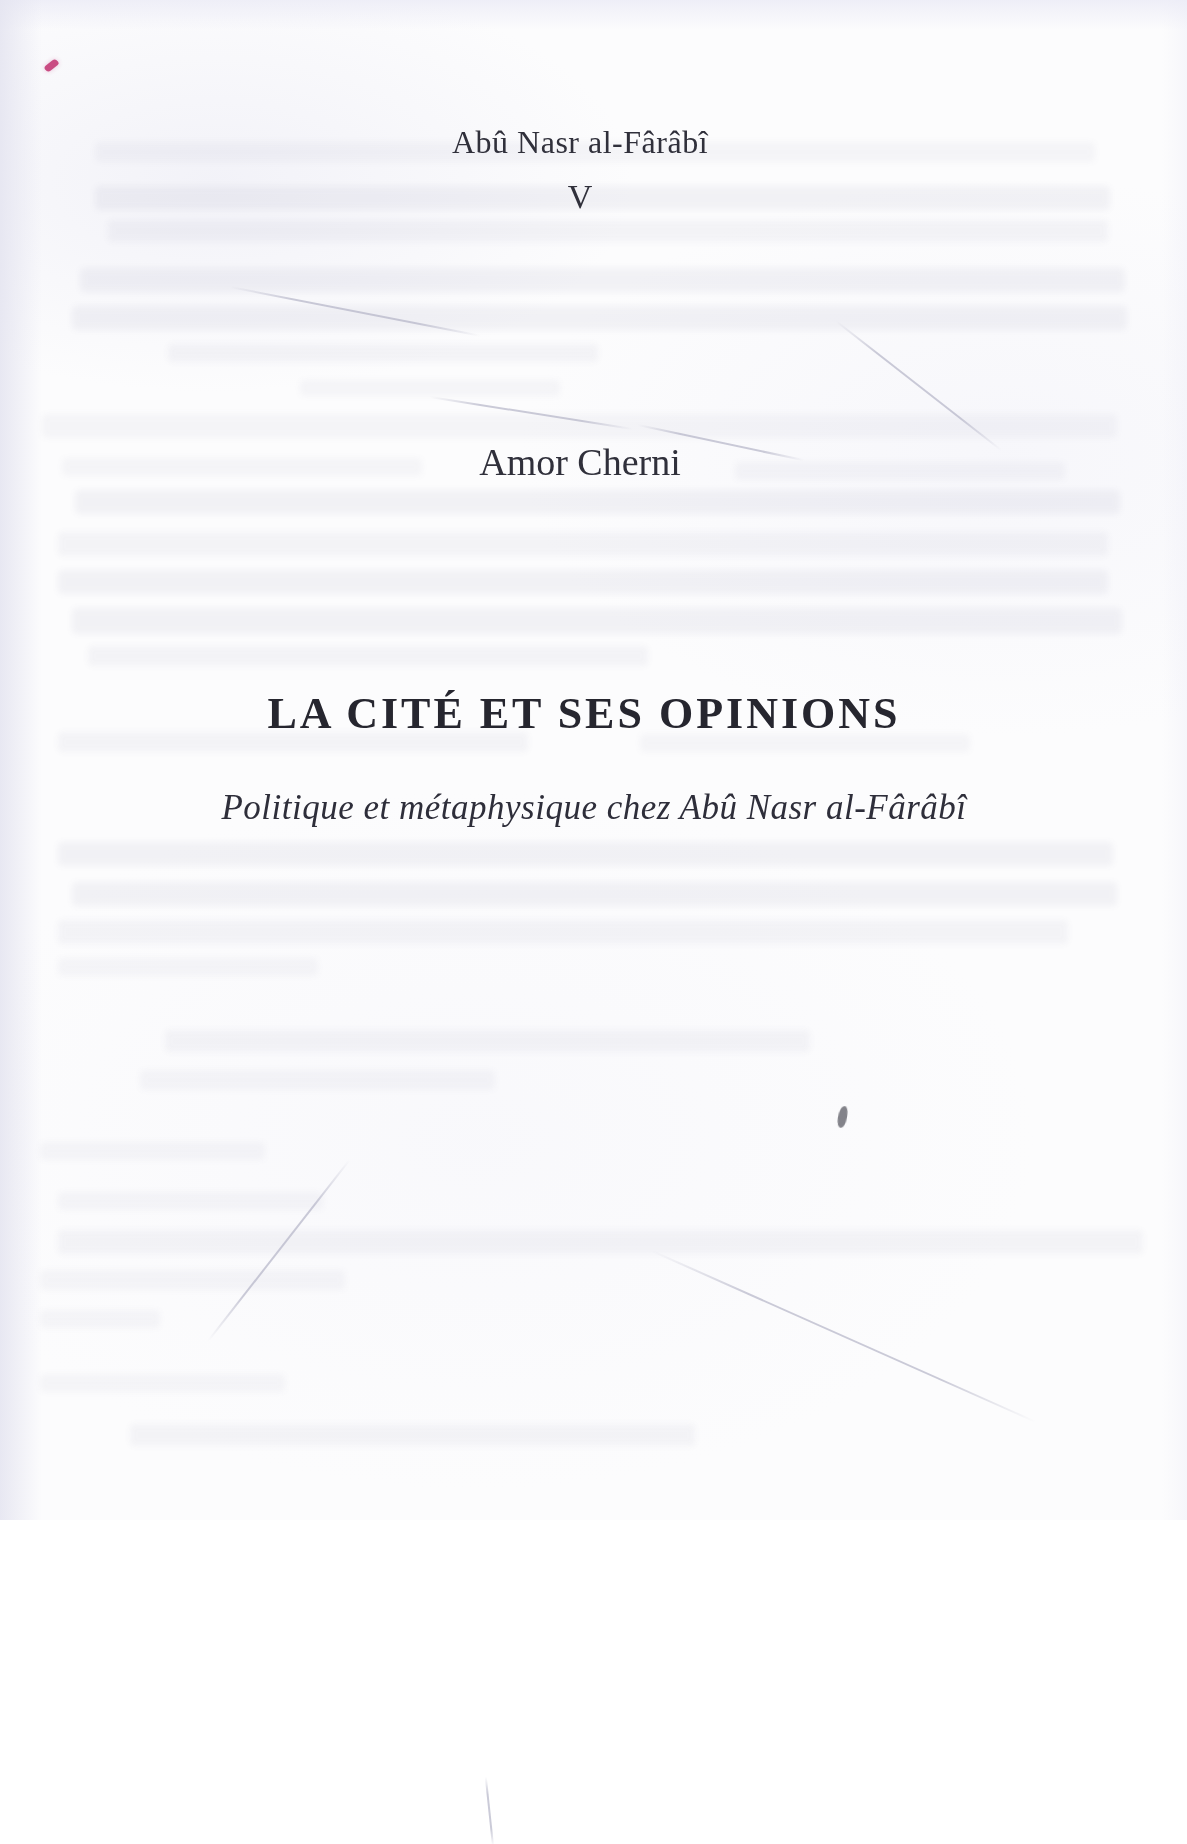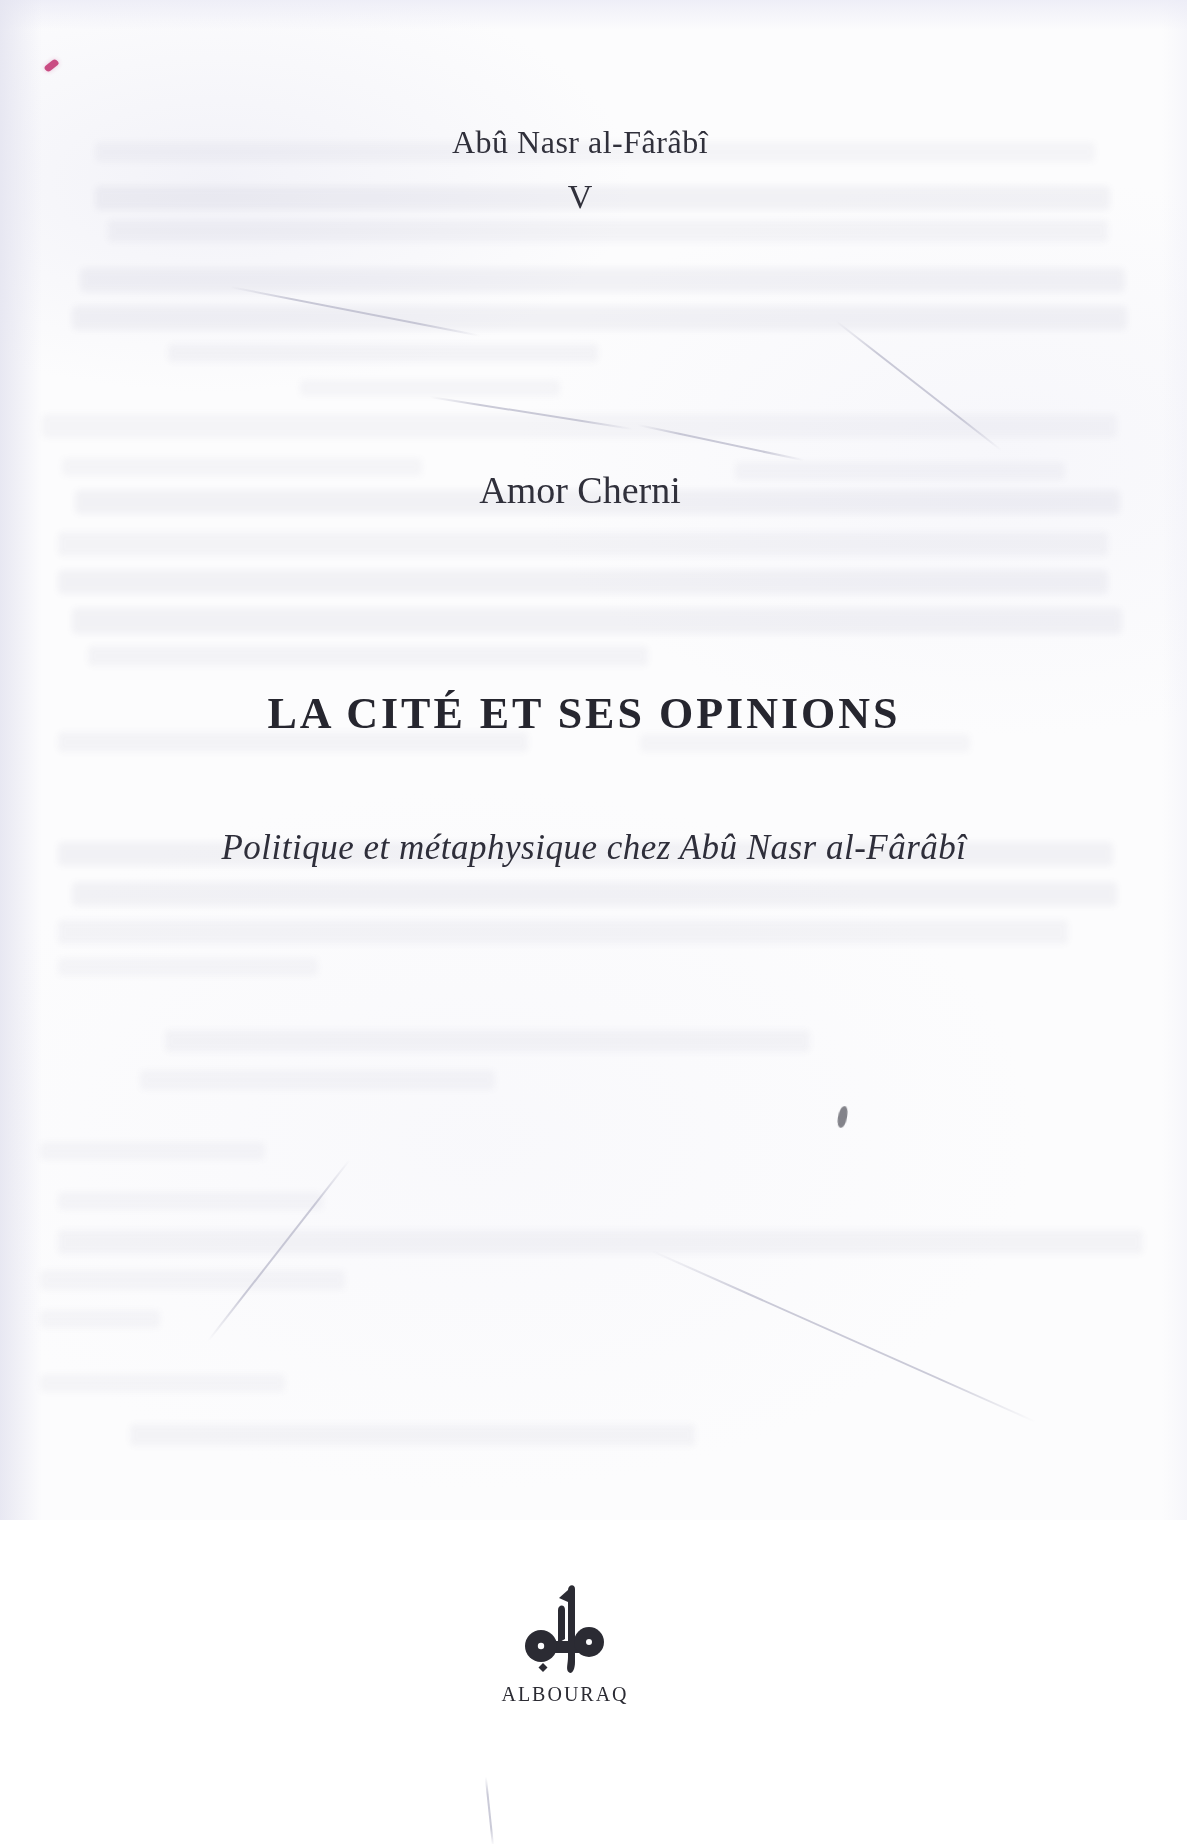--- a/index.html
+++ b/index.html
@@ -32,30 +32,30 @@
   }
   .author{
     position:absolute;left:0;top:124px;width:1160px;
     font-size:32px;letter-spacing:0.5px;
   }
   .volume{
     position:absolute;left:0;top:178px;width:1160px;
     font-size:34px;
   }
   .editor{
-    position:absolute;left:0;top:468px;width:1160px;
+    position:absolute;left:0;top:440px;width:1160px;
     font-size:38px;
   }
   .title{
     position:absolute;left:0;top:684px;width:1160px;margin:4px;
     font-size:44px;font-weight:bold;letter-spacing:3px;
     color:#26262f;
   }
   .subtitle{
-    position:absolute;left:14px;top:828px;width:1160px;
+    position:absolute;left:14px;top:788px;width:1160px;
     font-size:35px;font-style:italic;letter-spacing:0.5px;
     color:#2e2e3a;
   }
   .publisher{
     position:absolute;left:0;top:1583px;width:1130px;
     text-align:center;color:#2b2b33;
   }
   .publisher svg{display:block;margin:0 auto;}
   .pubname{
     margin-top:4px;
@@ -139,37 +139,14 @@
   <div class="ink-blot"></div>
 
   <div class="content">
     <div class="author">Abû Nasr al-Fârâbî</div>
     <div class="volume">V</div>
     <div class="editor">Amor Cherni</div>
     <h1 class="title">LA CITÉ ET SES OPINIONS</h1>
     <div class="subtitle">Politique et métaphysique chez Abû Nasr al-Fârâbî</div>
   </div>
 
-  <div class="publisher">
-    <svg width="92" height="96" viewBox="0 0 92 96" aria-hidden="true">
-      <g fill="#2b2b33">
-
-        <path d="M49,7 C49,1.5 56,0.5 56,6 L56,79 C56,88 52,92.5 49,88.5 C47,85.5 49,80 49,74 Z"></path>
-        <path d="M49,7 L40,15 L49,19 Z"></path>
-
-        <path d="M39,27 C39,21.5 46,20.5 46,27 L46,56 L39,60 Z"></path>
-
-        <rect x="22" y="58" width="48" height="12" rx="5"></rect>
-
-        <circle cx="22" cy="63" r="16"></circle>
-
-        <circle cx="70" cy="59" r="15"></circle>
-
-        <path d="M24,80 L28.5,84.5 L24,89 L19.5,84.5 Z"></path>
-      </g>
-
-      <circle cx="22" cy="63" r="3.2" fill="#fcfcfd"></circle>
-      <circle cx="70" cy="59" r="3" fill="#fcfcfd"></circle>
-    </svg>
-    <div class="pubname">ALBOURAQ</div>
-  </div>
 
 </div>
 
 </body></html>

